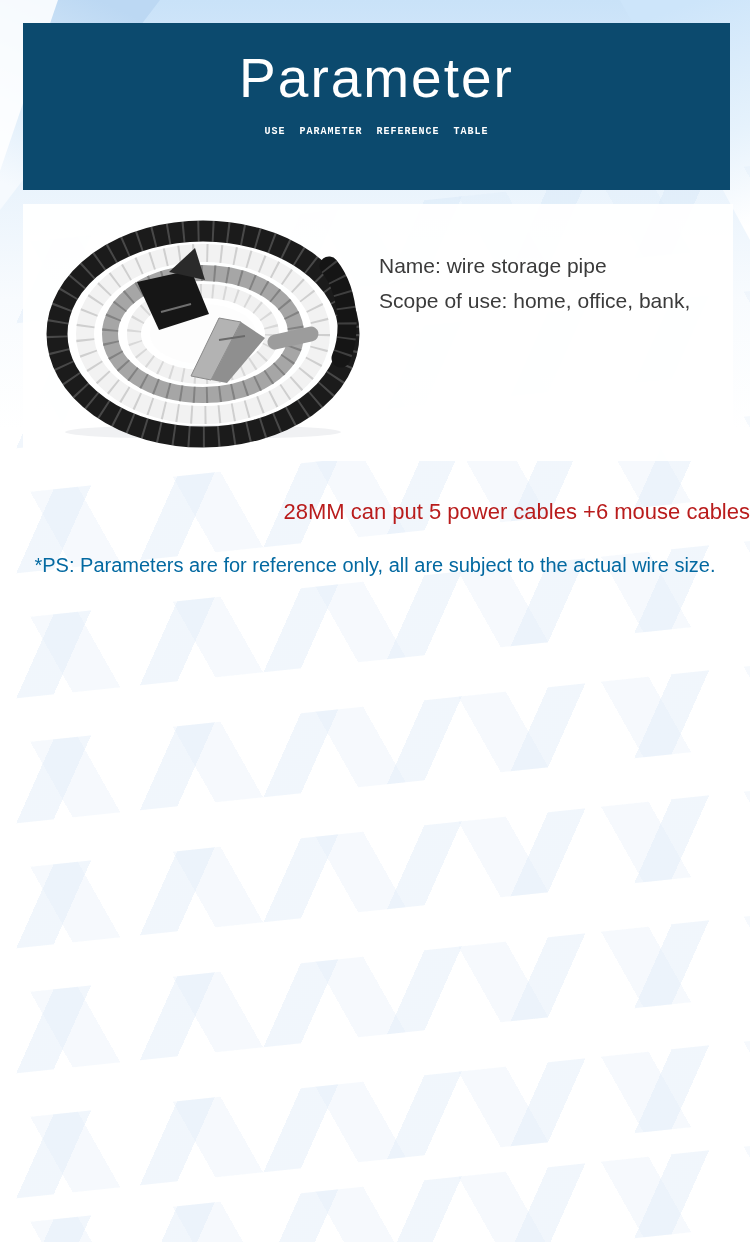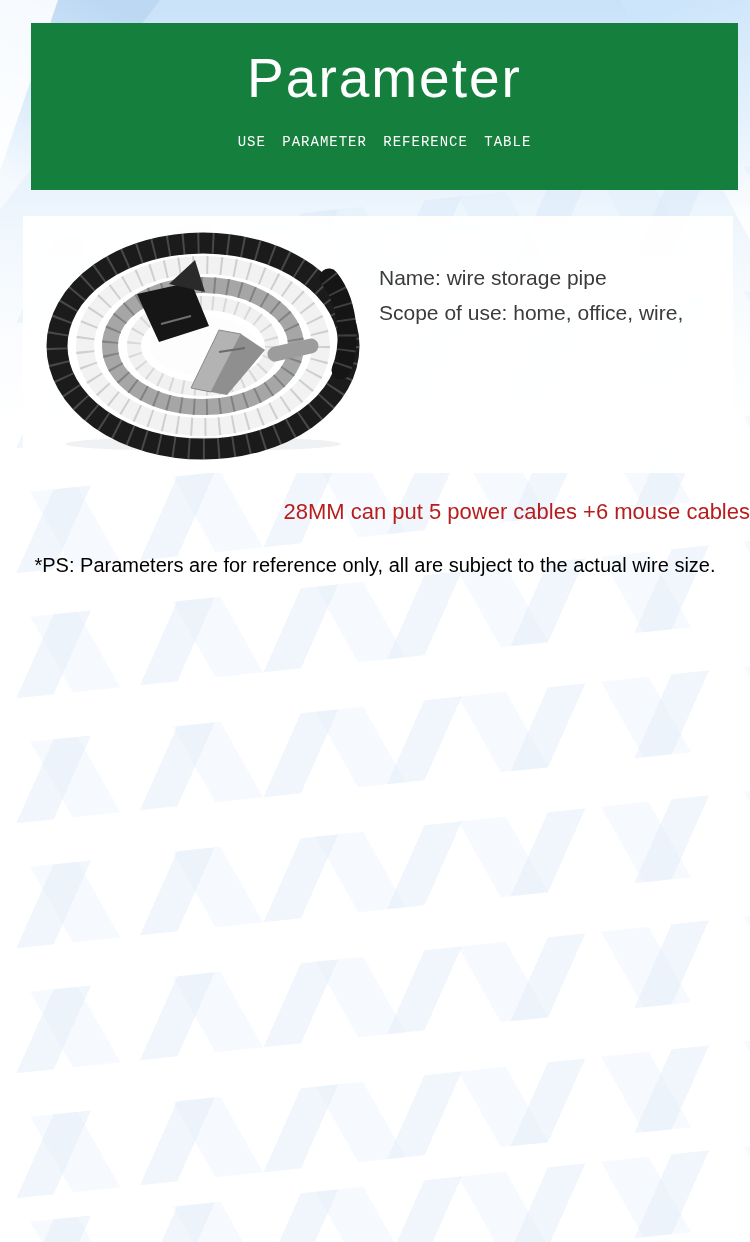--- a/index.html
+++ b/index.html
@@ -29,49 +29,49 @@
   }
   .p-row{
     position:absolute;left:-70px;width:900px;height:80px;z-index:0;
     transform:skewY(-6deg);opacity:.55;
     background:
       repeating-linear-gradient(115deg,rgba(198,220,243,.45) 0 34px,rgba(255,255,255,0) 34px 112px),
       repeating-linear-gradient(62deg,rgba(214,230,247,.40) 0 42px,rgba(255,255,255,0) 42px 126px);
   }
   
   .header{
-    position:absolute;left:31px;top:23px;width:707px;height:167px;z-index:2;
-    background:#15803d;color:#ffffff;text-align:center;
+    position:absolute;left:23px;top:23px;width:707px;height:167px;z-index:2;
+    background:#0c4a6e;color:#ffffff;text-align:center;
   }
   .header .title{
     margin-top:27px;font-size:55px;font-weight:400;letter-spacing:2px;line-height:1.05;
   }
   .header .subtitle{
-    margin-top:26px;font-family:"Liberation Mono",monospace;font-weight:400;
-    font-size:14px;letter-spacing:1px;word-spacing:7px;
+    margin-top:18px;font-family:"Liberation Mono",monospace;font-weight:700;
+    font-size:10px;letter-spacing:1px;word-spacing:7px;
   }
   
   .card{
-    position:absolute;left:23px;top:216px;width:710px;height:257px;z-index:2;
+    position:absolute;left:23px;top:204px;width:710px;height:257px;z-index:2;
     background:rgba(255,255,255,0.94);
   }
   .product-image{position:absolute;left:20px;top:16px;}
   .specs{
     position:absolute;left:356px;top:44px;
     font-size:21px;color:#3b3b3b;
   }
   .spec-line{height:35px;line-height:35px;white-space:nowrap;}
   
   .headline{
     position:absolute;left:0;top:499px;width:750px;z-index:2;
     text-align:right;font-size:22px;color:#b91c1c;white-space:nowrap;font-weight:400;
   }
   .ps-note{
     position:absolute;left:0;top:554px;width:750px;z-index:2;
-    text-align:center;font-size:20px;color:#000000;white-space:nowrap;font-weight:400;
+    text-align:center;font-size:20px;color:#0369a1;white-space:nowrap;font-weight:400;
   }
 </style>
 </head>
 <body>
 
 <div class="page">
 
   <div class="bg-base"></div>
   <div class="corner-tl"></div>
   <div class="corner-tl-white"></div>
@@ -118,21 +118,21 @@
       <path d="M126 52 L152 28 L162 60 Z" fill="#2a2a2a"></path>
       <path d="M118 92 l30 -8" stroke="#6f6f6f" stroke-width="2" fill="none"></path>
 
       <path d="M148 156 L176 98 L198 102 L168 160 Z" fill="#b3b3b3" stroke="#8a8a8a" stroke-width="1"></path>
       <path d="M168 160 L198 102 L222 118 L184 163 Z" fill="#8f8f8f"></path>
       <path d="M176 120 l26 -4" stroke="#6a6a6a" stroke-width="2" fill="none"></path>
     </svg>
 
     <div class="specs">
       <div class="spec-line">Name: wire storage pipe</div>
-      <div class="spec-line">Scope of use: home, office, wire,</div>
+      <div class="spec-line">Scope of use: home, office, bank,</div>
     </div>
   </div>
 
   <div class="headline">28MM can put 5 power cables +6 mouse cables</div>
 
   <div class="ps-note">*PS: Parameters are for reference only, all are subject to the actual wire size.</div>
 
 </div>
 
 </body></html>

